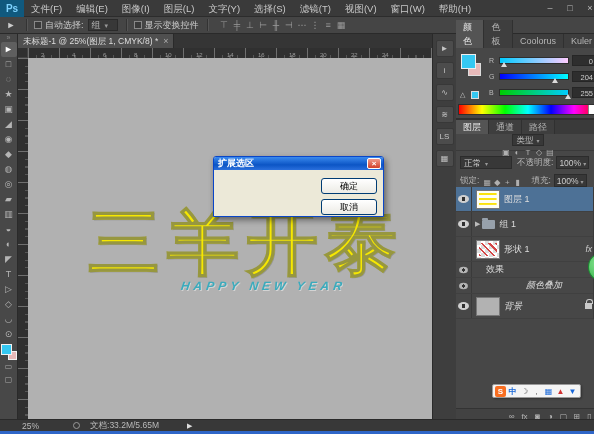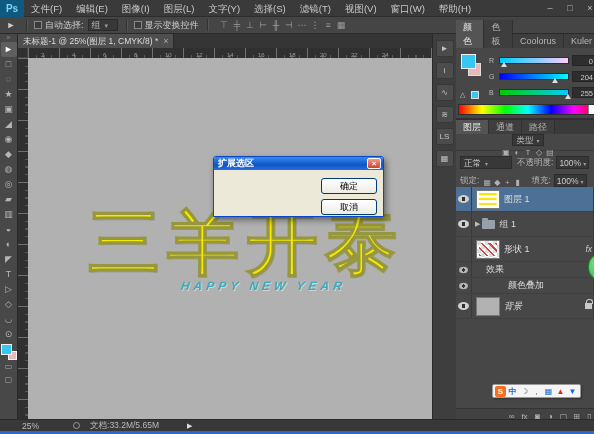--- a/index.html
+++ b/index.html
@@ -138,21 +138,21 @@
   .thumb-gray { background:#b2b2b2; }
   .lname { font-size:9px; color:#ddd; white-space:nowrap; }
   .lname.italic { font-style:italic; }
   .tri { font-size:7px; color:#bbb; margin:0 2px 0 3px; }
   .folder { width:13px; height:9px; background:#97a1ab; border-radius:1px; margin-right:4px; position:relative; }
   .folder::before { content:""; position:absolute; left:0; top:-2px; width:6px; height:2px; background:#97a1ab; border-radius:1px 1px 0 0; }
   .fx-badge { margin-left:auto; margin-right:8px; font-size:8.5px; font-style:italic; color:#ccc; }
   .lockicon { margin-left:auto; margin-right:8px; width:7px; height:6px; background:#c9c9c9; position:relative; }
   .lockicon::before { content:""; position:absolute; left:1px; top:-4px; width:5px; height:4px; border:1px solid #c9c9c9; border-bottom:none; border-radius:3px 3px 0 0; }
   .indent1 { margin-left:14px; }
-  .indent2 { margin-left:36px; }
+  .indent2 { margin-left:54px;font-style:italic; }
   .lscroll { position:absolute; right:0; top:0; width:7px; height:132px; background:#3a3a3a; }
   .lscroll .lthumb { position:absolute; top:2px; left:1px; width:5px; height:58px; background:#5f5f5f; border-radius:2px; }
   .layers-bottom { position:absolute; left:0; bottom:0; width:100%; height:15px; background:#424242; border-top:1px solid #333;
     display:flex; justify-content:flex-end; align-items:center; padding-right:4px; }
   .layers-bottom span { width:13px; text-align:center; font-size:8px; color:#b5b5b5; }
 
   
   .statusbar { position:absolute; left:0; top:419px; width:600px; height:12px; background:#383838; display:flex; align-items:center; font-size:8.5px; color:#bbb; border-top:1px solid #2a2a2a; }
   .sb-zoom { margin-left:22px; }
   .sb-circle { margin-left:34px; width:7px; height:7px; border:1px solid #999; border-radius:50%; }

